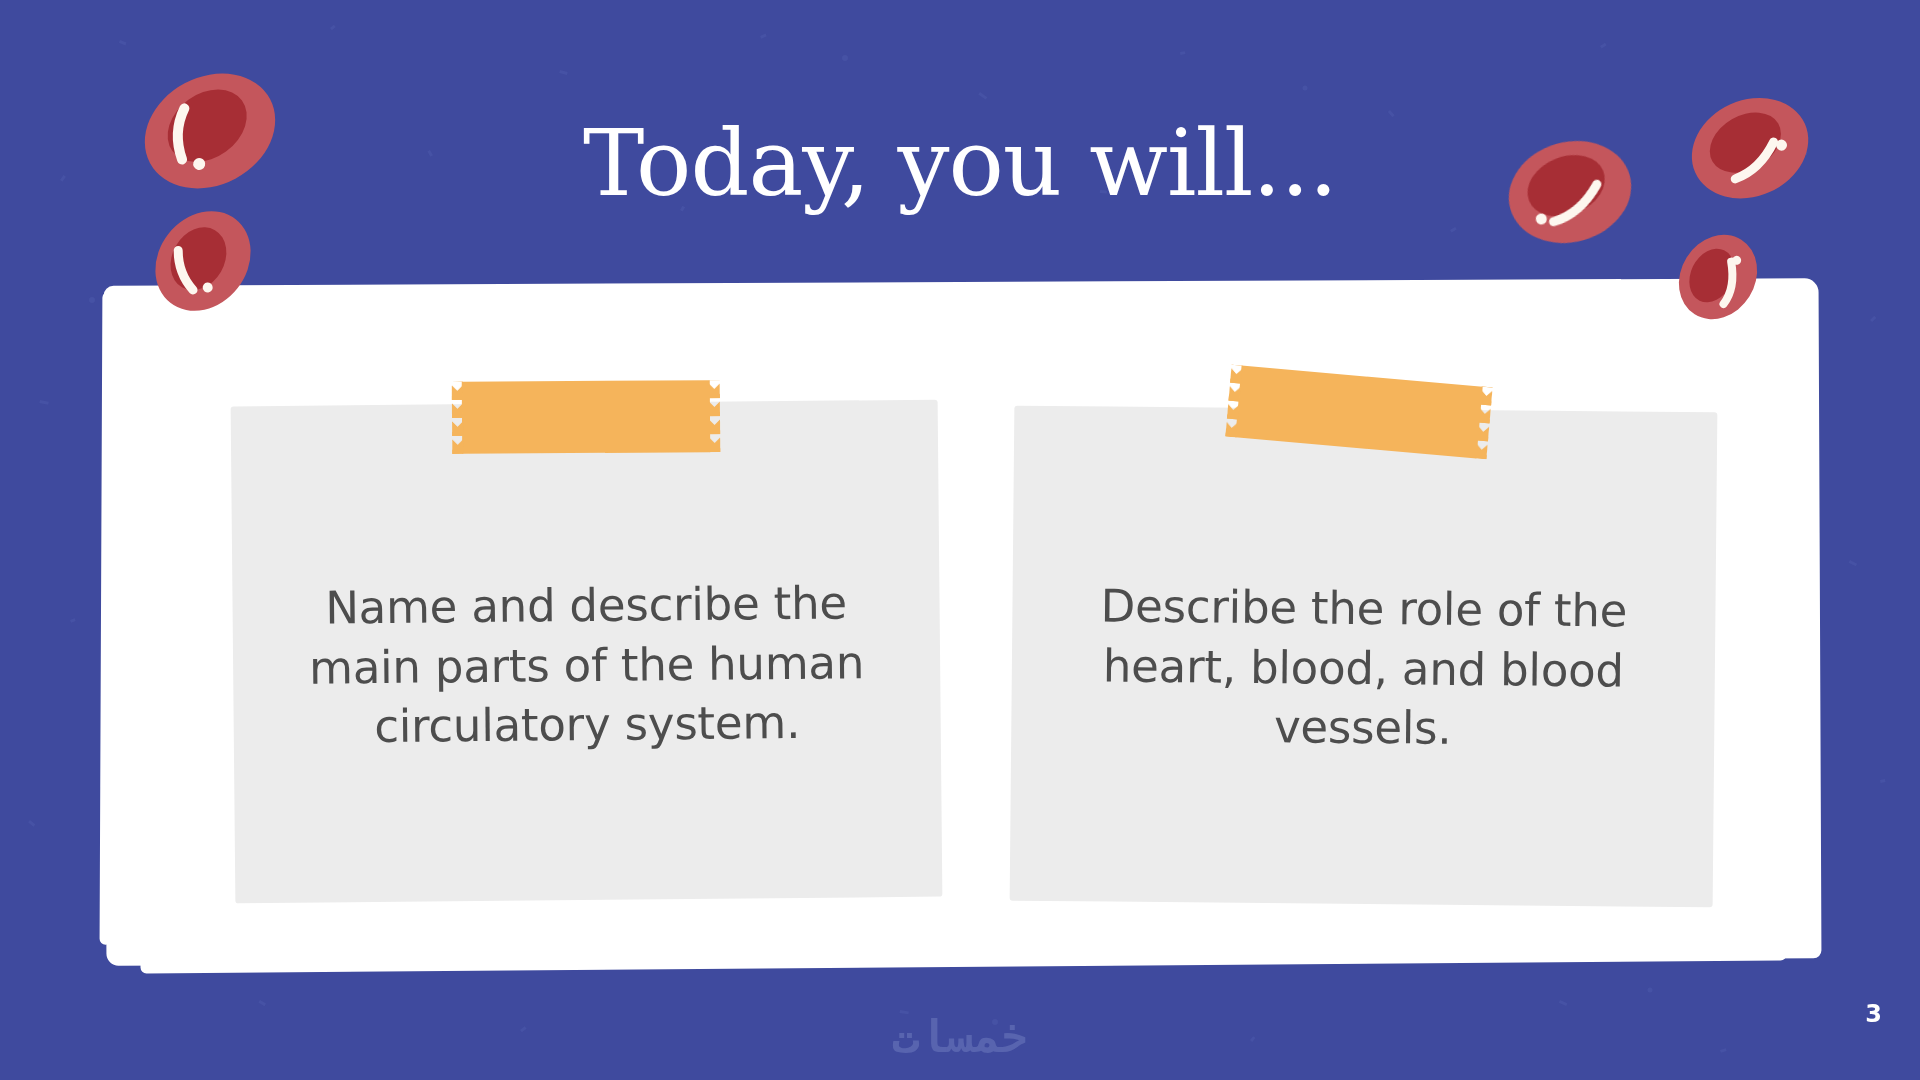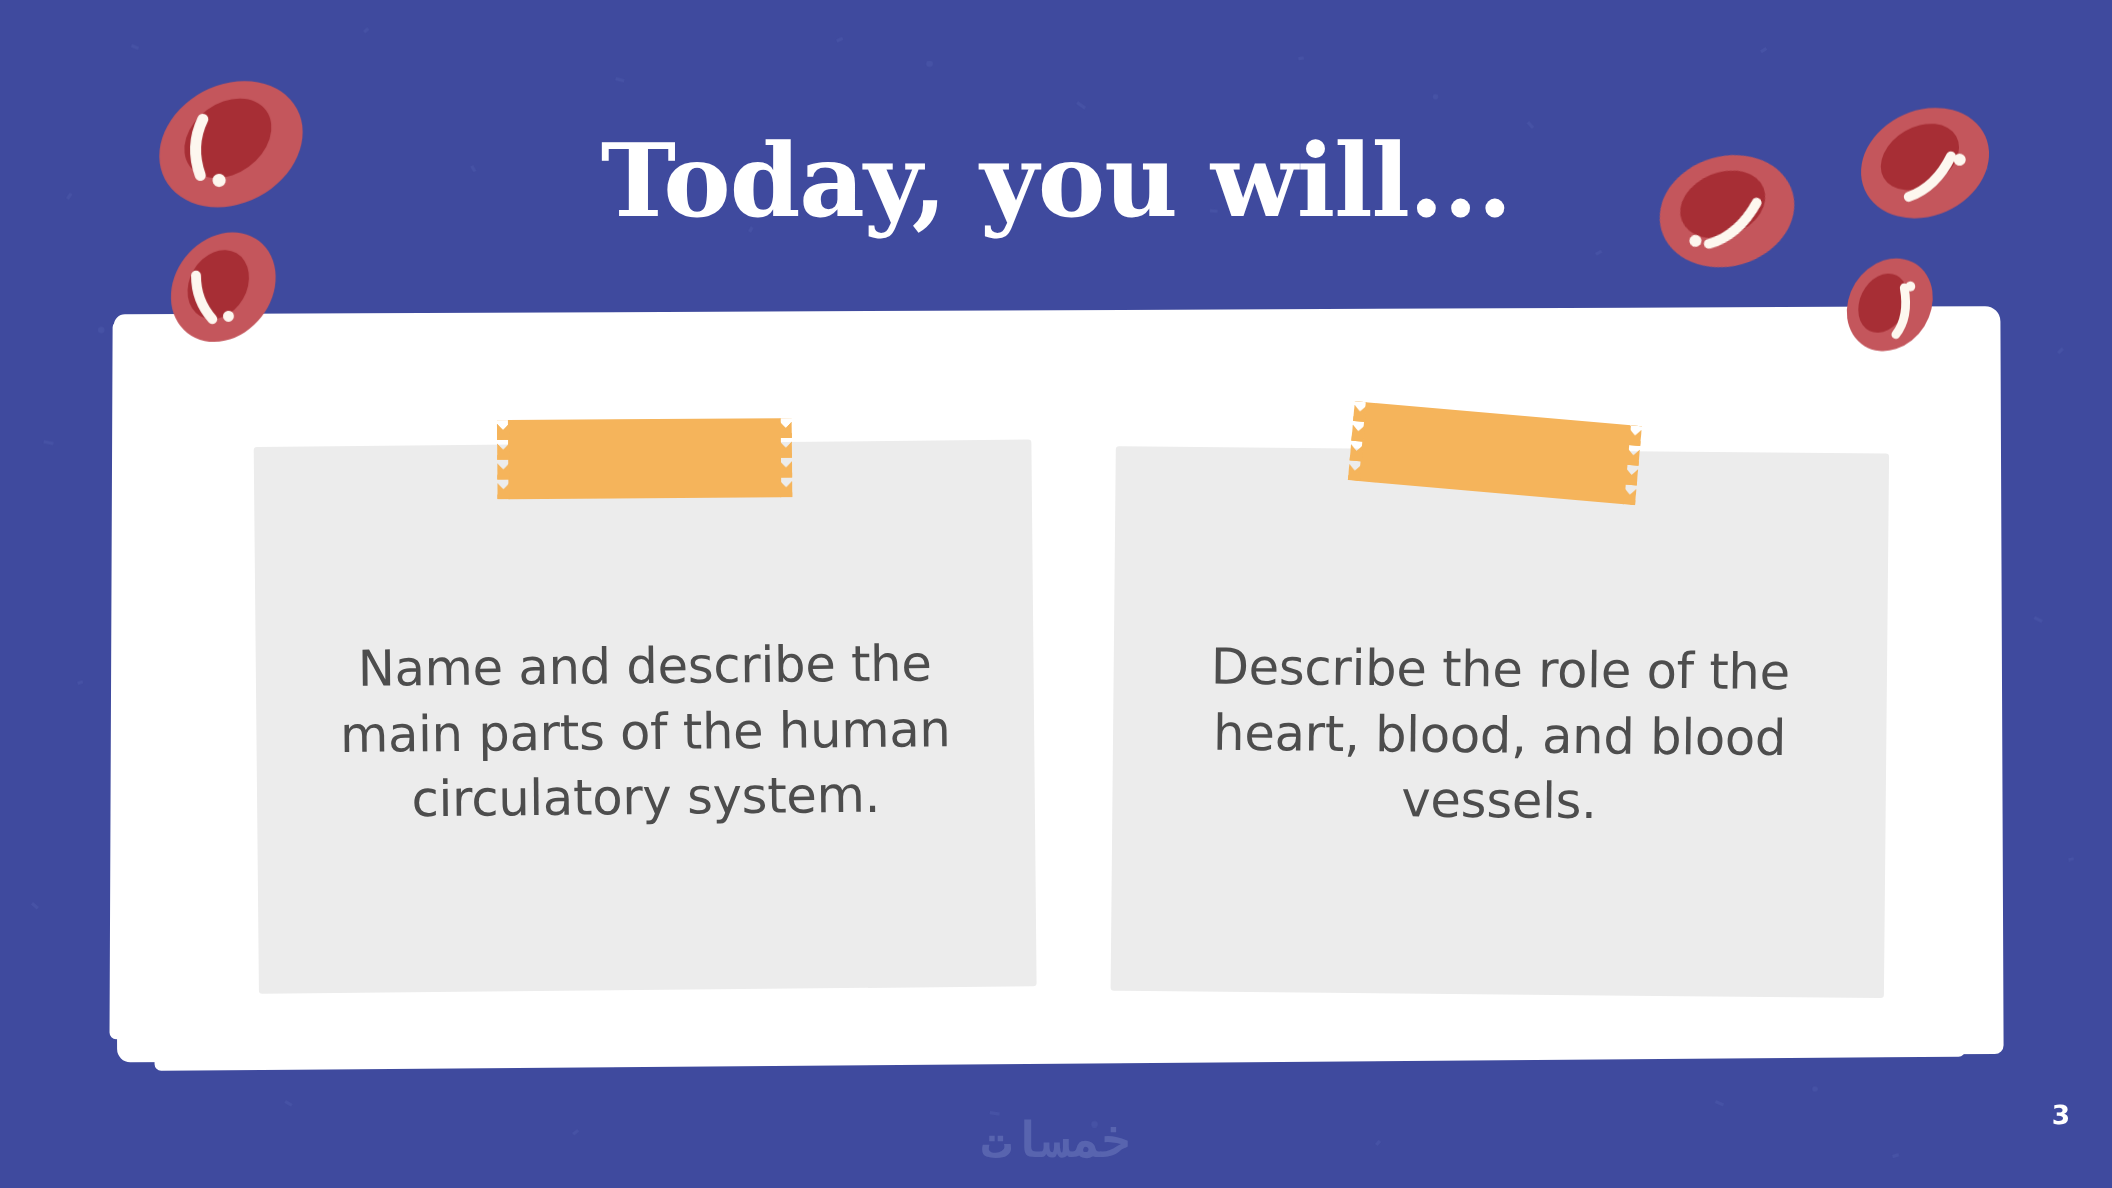--- a/index.html
+++ b/index.html
@@ -60,21 +60,21 @@
 
   
   .title {
     position: absolute;
     left: 0;
     right: 0;
     top: 118px;
     text-align: center;
     color: #ffffff;
     font-family: "DejaVu Serif", serif;
-    font-weight: 700;
+    font-weight: 400;
     font-size: 92px;
     letter-spacing: -1px;
     line-height: 1;
     white-space: nowrap;
     z-index: 6;
   }
 
   
   .card {
     position: absolute;

